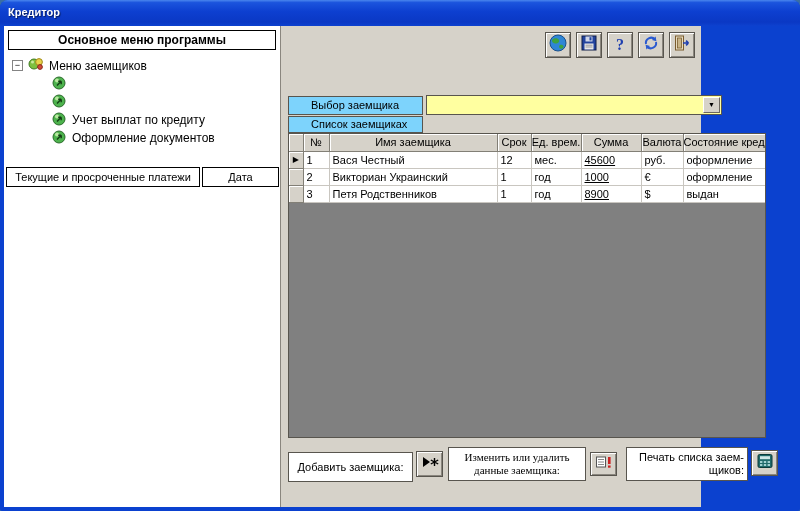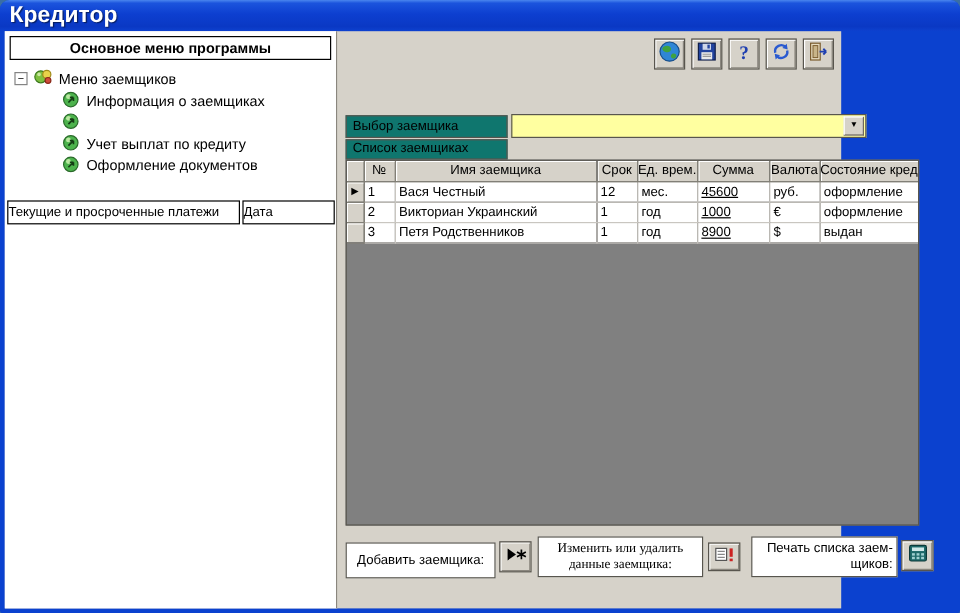--- a/index.html
+++ b/index.html
@@ -3,52 +3,52 @@
 <meta charset="utf-8">
 <style>
   * { margin:0; padding:0; box-sizing:border-box; }
   html,body { width:800px; height:511px; }
   body { font-family:"Liberation Sans", sans-serif; background:#3a6ea5; }
 
   .window { position:relative; width:800px; height:511px; background:#0b41cf;
             border-radius:8px 8px 2px 2px; overflow:hidden; }
   .titlebar { position:absolute; top:0; left:0; width:100%; height:26px;
     background:linear-gradient(180deg,#4a86ee 0%,#1b54dd 10%,#0d3fd0 45%,#0a38c4 85%,#0d41cf 100%);
-    color:#fff; font-weight:bold; font-size:19px; line-height:25px; padding-left:8px;
+    color:#fff; font-weight:bold; font-size:11px; line-height:25px; padding-left:8px;
     text-shadow:1px 1px 1px rgba(0,0,0,.55); }
 
   .bodyarea { position:absolute; top:26px; left:4px; width:697px; height:481px; background:#d6d2c9; }
 
   
   .left { position:absolute; left:0; top:0; width:277px; height:100%; background:#fff;
           border-right:1px solid #8a867e; }
   .menu-header { position:absolute; left:4px; top:4px; width:268px; height:20px;
     border:1px solid #000; background:#fff; font-weight:bold; font-size:12px;
     text-align:center; line-height:18px; }
   .tree { position:absolute; left:8px; top:30px; font-size:12px; color:#000; }
   .tree-root { display:flex; align-items:center; gap:5px; height:19px; }
   .expander { width:11px; height:11px; border:1px solid #848484; background:#fff;
     font-size:9px; line-height:9px; text-align:center; flex:0 0 auto; }
   .tree-item { display:flex; align-items:center; gap:6px; height:18px; margin-left:40px; }
   .tree-label { white-space:nowrap; }
 
   .lbtn { position:absolute; background:#fff; border:1px solid #000; font-size:11px;
-    text-align:left; line-height:18px; white-space:nowrap; overflow:hidden; cursor:default; }
+    text-align:center; line-height:18px; white-space:nowrap; overflow:hidden; cursor:default; }
   .lbtn.payments { left:2px; top:141px; width:194px; height:20px; }
   .lbtn.date     { left:198px; top:141px; width:77px; height:20px; }
 
   
   .toolbar { position:absolute; top:6px; right:6px; display:flex; gap:5px; }
   .tbtn { width:26px; height:26px; background:#d6d2c9; border:1px solid #58554e;
     box-shadow:inset 1px 1px 0 #ffffff, inset -1px -1px 0 #8a867e;
     display:flex; align-items:center; justify-content:center; }
 
   
-  .flabel { position:absolute; border:1px solid #58554e; background:#0f766e;
-    font-size:11px; padding-left:5px; color:#000; }
+  .flabel { position:absolute; border:1px solid #58554e; background:#7dd3fc;
+    font-size:11px; padding-left:22px; color:#000; }
   .sel-label  { left:284px; top:70px; width:135px; height:19px; line-height:17px; }
   .list-label { left:284px; top:90px; width:135px; height:17px; line-height:15px; }
 
   .combo { position:absolute; left:422px; top:69px; width:296px; height:20px;
     background:#ffffa0; border:1px solid #58554e; }
   .combo-text { position:absolute; left:3px; top:2px; font-size:11px; }
   .combo-btn { position:absolute; right:1px; top:1px; width:17px; height:16px;
     background:#d6d2c9; border:1px solid; border-color:#fff #6d685f #6d685f #fff;
     font-size:7px; text-align:center; line-height:14px; color:#000; }
 
@@ -113,21 +113,20 @@
         </div>
 
         <div class="tree-item">
           <span class="icon">
             <svg width="14" height="14" viewBox="0 0 14 14">
               <circle cx="7" cy="7" r="6" fill="#4db34d" stroke="#2a6a2a" stroke-width="1"></circle>
               <circle cx="5" cy="4.6" r="2" fill="#b9e8a0"></circle>
               <path d="M5 9.4 L9.2 5.2 M9.2 5.2 h-3 M9.2 5.2 v3" stroke="#143d14" stroke-width="1.4" fill="none"></path>
             </svg>
           </span>
-          <span class="tree-label">Информация о заемщиках</span>
         </div>
 
         <div class="tree-item">
           <span class="icon">
             <svg width="14" height="14" viewBox="0 0 14 14">
               <circle cx="7" cy="7" r="6" fill="#4db34d" stroke="#2a6a2a" stroke-width="1"></circle>
               <circle cx="5" cy="4.6" r="2" fill="#b9e8a0"></circle>
               <path d="M5 9.4 L9.2 5.2 M9.2 5.2 h-3 M9.2 5.2 v3" stroke="#143d14" stroke-width="1.4" fill="none"></path>
             </svg>
           </span>

